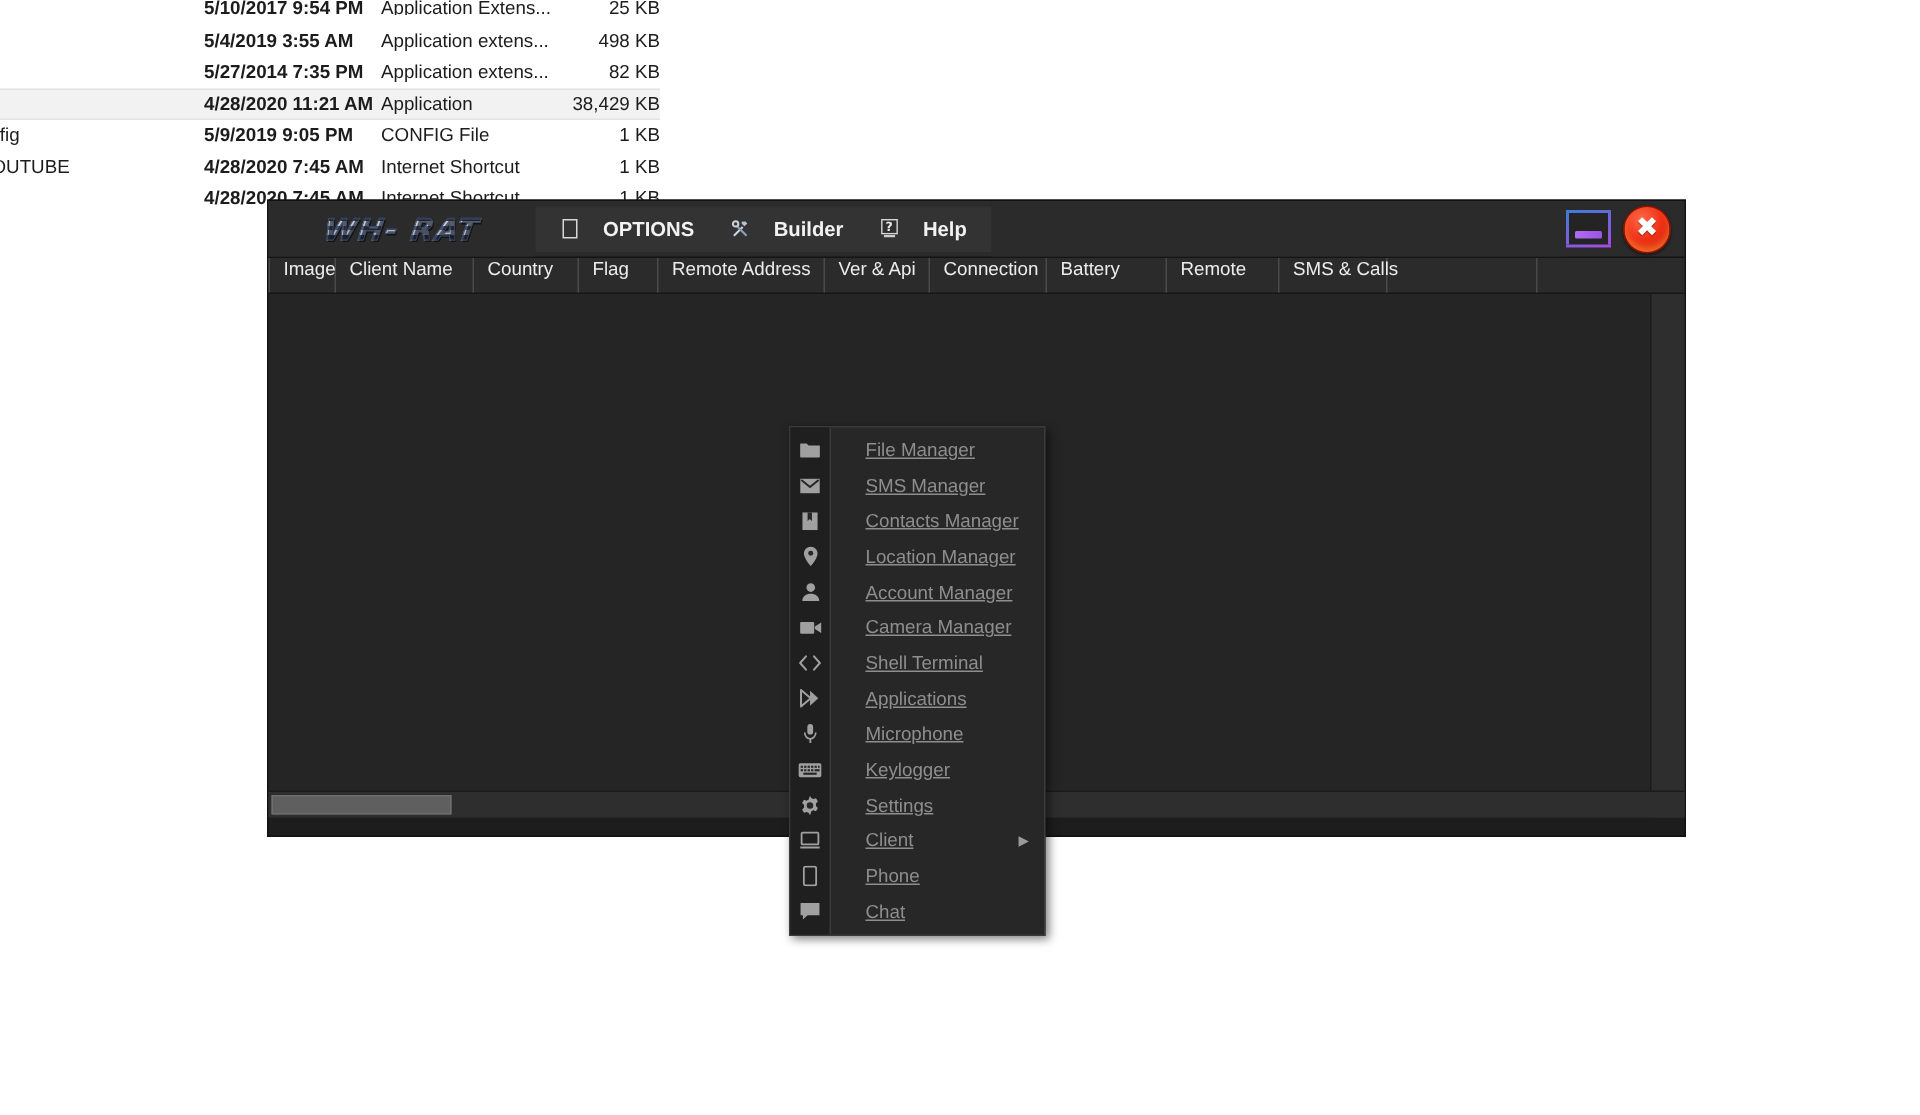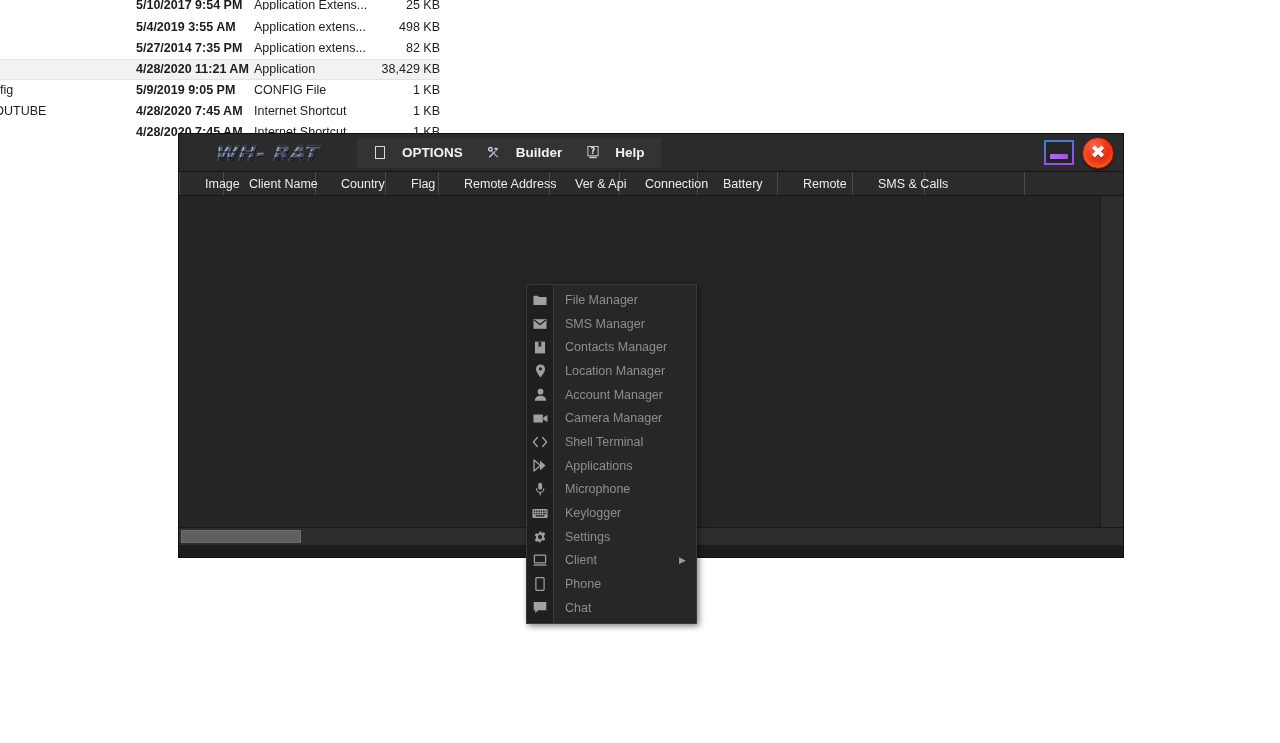--- a/index.html
+++ b/index.html
@@ -221,22 +221,22 @@
   
   .col-header {
     height: 23px;
     background: #2b2b2b;
     display: flex;
     align-items: stretch;
     border-bottom: 1px solid #161616;
   }
   .col {
     display: flex;
-    align-items: center;
-    padding-left: 25px;
+    align-items: flex-start;
+    padding-left: 9px;
     color: #ececec;
     font-size: 12.5px;
     font-family: "Liberation Sans", sans-serif;
     border-right: 1px solid #4a4a4a;
     box-sizing: border-box;
     white-space: nowrap;
     cursor: pointer;
   }
   .col:first-child { border-left: 1px solid #4a4a4a; }
 
@@ -312,22 +312,23 @@
   .ctx-item .ctx-ico {
     width: 26px;
     min-width: 26px;
     height: 23.7px;
     display: flex;
     align-items: center;
     justify-content: center;
     color: #9a9a9a;
   }
   .ctx-item .ctx-label {
-    padding-left: 12px;
+    padding-left: 24px;
     white-space: nowrap;
+    text-decoration: underline;
   }
   .ctx-item .ctx-arrow {
     position: absolute;
     right: 10px;
     color: #9a9a9a;
     font-size: 9px;
     line-height: 1;
   }
   .ctx-ico svg { display: block; }
 </style>

